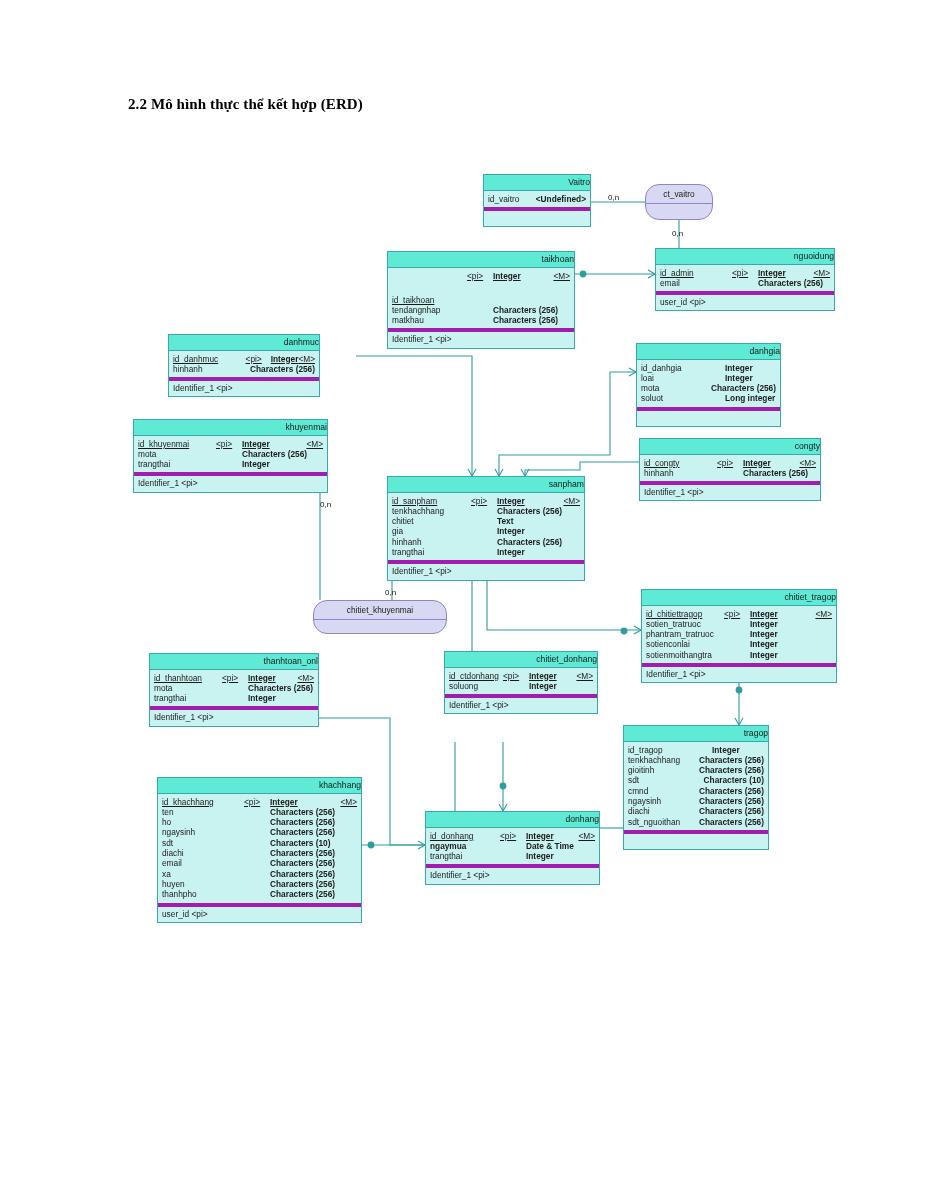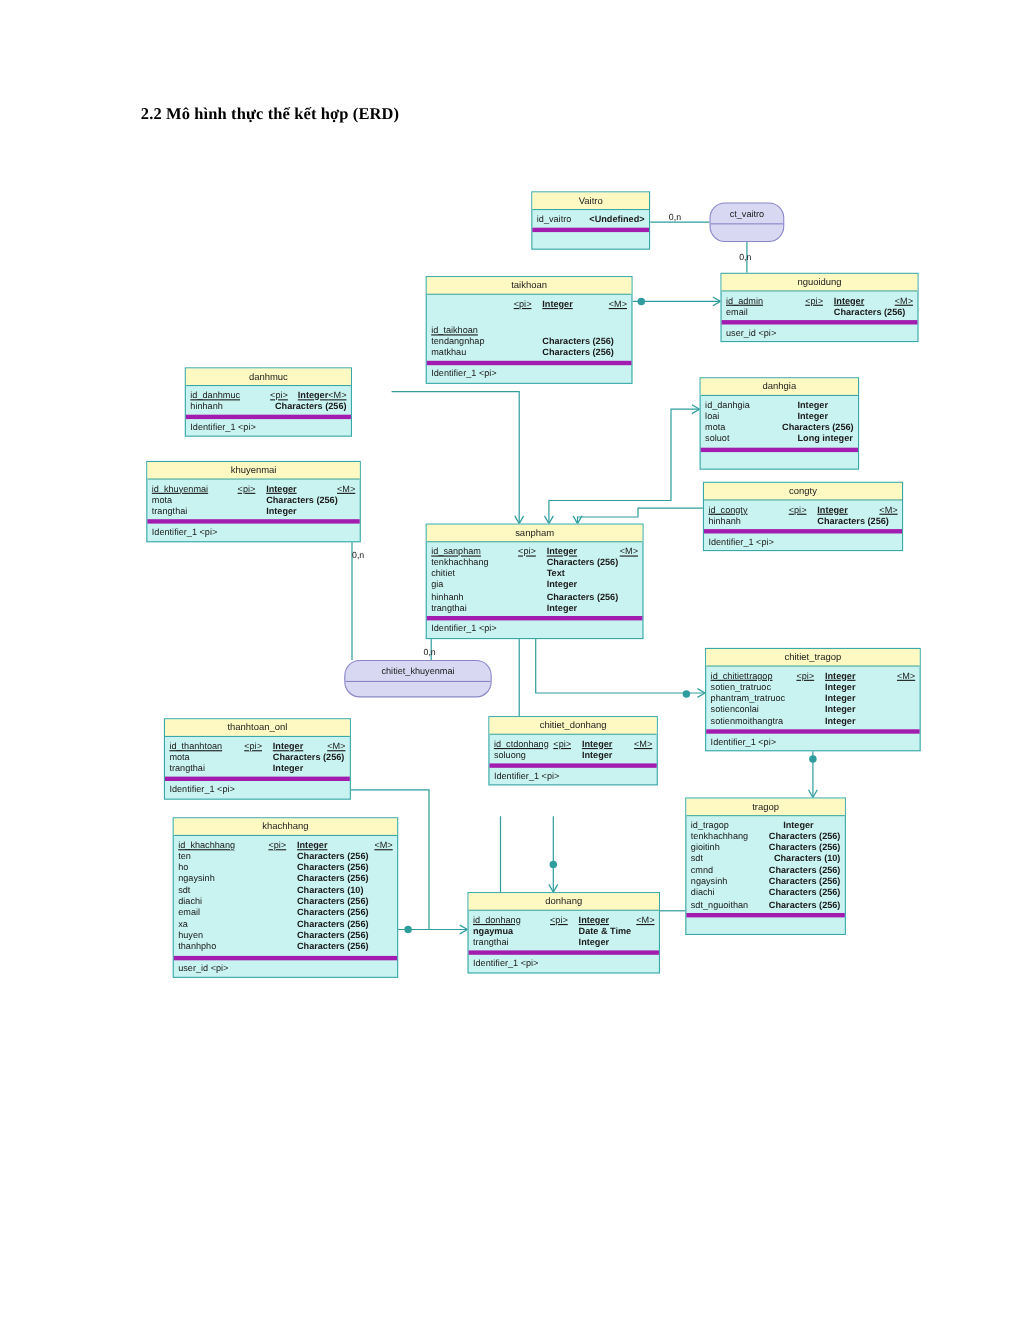--- a/index.html
+++ b/index.html
@@ -29,25 +29,25 @@
   .entity{
     position:absolute;
     border:1px solid #3aa8a8;
     background:#c9f3f0;
     box-sizing:border-box;
     font-size:8.3px;
     color:#1a1a1a;
     line-height:1;
   }
   .e-title{
-    text-align:center;
+    text-align:right;
     padding:3px 0 3px 0;
     border-bottom:1px solid #3aa8a8;
     font-size:8.6px;
-    background:#fef9c3;
+    background:#5eead4;
     white-space:nowrap;
   }
   .e-body{
     padding:3px 4px 3px 4px;
     border-bottom:4px solid #a21caf;
   }
   .e-foot{
     padding:3px 4px 4px 4px;
     min-height:8px;
   }
@@ -459,21 +459,21 @@
           </div>
           <div class="attr">
             <span class="a-name" style="width: 58px;">sdt_nguoithan</span>
             <span class="a-pi" style="width: 26px;"></span>
             <span class="a-type">Characters (256)</span>
             <span class="a-m"></span>
           </div>
         </div>
         <div class="e-foot"></div>
       </div>
-      <div class="entity" style="left: 157px; top: 743px; width: 205px;">
+      <div class="entity" style="left: 157px; top: 777px; width: 205px;">
         <div class="e-title">khachhang</div>
         <div class="e-body">
           <div class="attr">
             <span class="a-name u" style="width: 82px;">id_khachhang</span>
             <span class="a-pi u" style="width: 26px;">&lt;pi&gt;</span>
             <span class="a-type u">Integer</span>
             <span class="a-m u">&lt;M&gt;</span>
           </div>
           <div class="attr">
             <span class="a-name" style="width: 82px;">ten</span>

